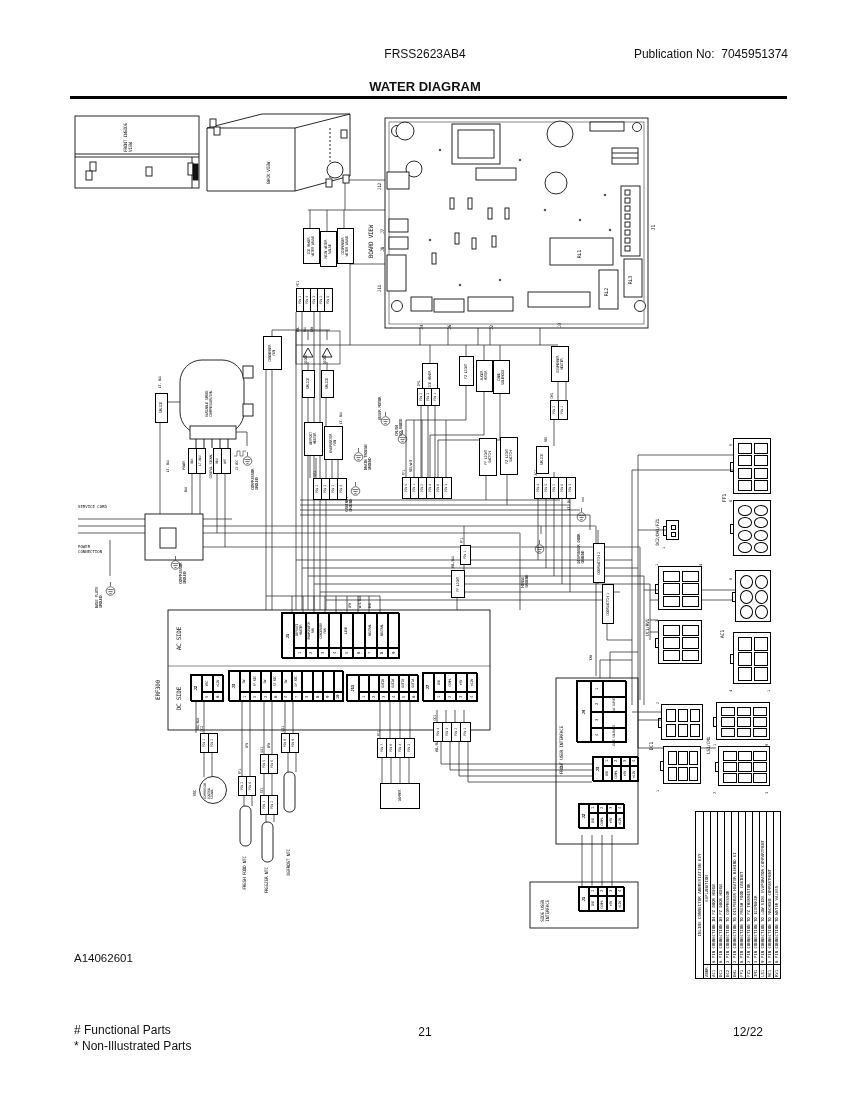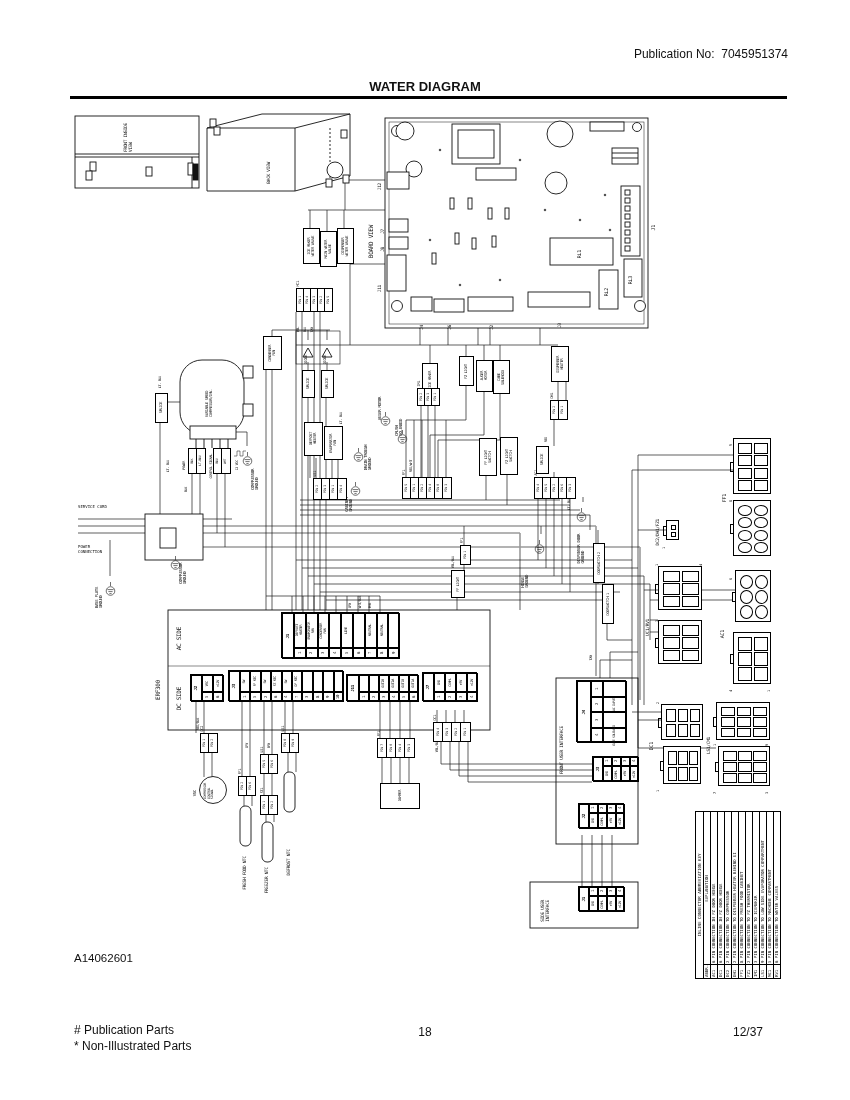--- a/index.html
+++ b/index.html
@@ -133,29 +133,30 @@
 
       <circle cx="213" cy="790" r="13.5"></circle>
 
       <rect x="168" y="610" width="322" height="120" fill="none"></rect>
       <path d="M168 666H490" fill="none" stroke-width="0.5"></path>
       <rect x="556" y="678" width="82" height="166" fill="none"></rect>
       <rect x="530" y="882" width="108" height="46" fill="none"></rect>
     </g>
   </svg>
 
+  <div class="h" style="left:0;width:850px;text-align:center;top:47px;font-size:12px">FRSS2623AB4</div>
   <div class="h" style="right:62px;top:47px;font-size:12px">Publication No:  7045951374</div>
   <div class="h" style="left:0;width:850px;text-align:center;top:79px;font-size:13px;font-weight:bold">WATER DIAGRAM</div>
   <div style="position:absolute;left:70px;top:96px;width:717px;height:2.5px;background:#000"></div>
 
   <div class="h" style="left:74px;top:952px;font-size:11.5px">A14062601</div>
-  <div class="h" style="left:74px;top:1023px;font-size:12px"># Publication Parts</div>
+  <div class="h" style="left:74px;top:1023px;font-size:12px"># Functional Parts</div>
   <div class="h" style="left:74px;top:1039px;font-size:12px">* Non-Illustrated Parts</div>
-  <div class="h" style="left:0;width:850px;text-align:center;top:1025px;font-size:12px">18</div>
-  <div class="h" style="right:87px;top:1025px;font-size:12px">12/37</div>
+  <div class="h" style="left:0;width:850px;text-align:center;top:1025px;font-size:12px">21</div>
+  <div class="h" style="right:87px;top:1025px;font-size:12px">12/22</div>
 
 <div class="v" style="left: 123px; bottom: 948px; font-size: 4.5px;">FRONT INSIDE<br>VIEW</div>
     <div class="v" style="left: 266px; bottom: 916px; font-size: 4.5px;">BACK VIEW</div>
     <div class="v" style="left: 368px; bottom: 842px; font-size: 6px;">BOARD VIEW</div>
     <div class="v" style="left: 377px; bottom: 910px; font-size: 4.5px;">J12</div>
     <div class="v" style="left: 380px; bottom: 866px; font-size: 4.5px;">J7</div>
     <div class="v" style="left: 380px; bottom: 848px; font-size: 4.5px;">J8</div>
     <div class="v" style="left: 377px; bottom: 808px; font-size: 4.5px;">J11</div>
     <div class="v" style="left: 651px; bottom: 870px; font-size: 5px;">J1</div>
     <div class="v" style="left: 419px; bottom: 770px; font-size: 4.5px;">J4</div>

